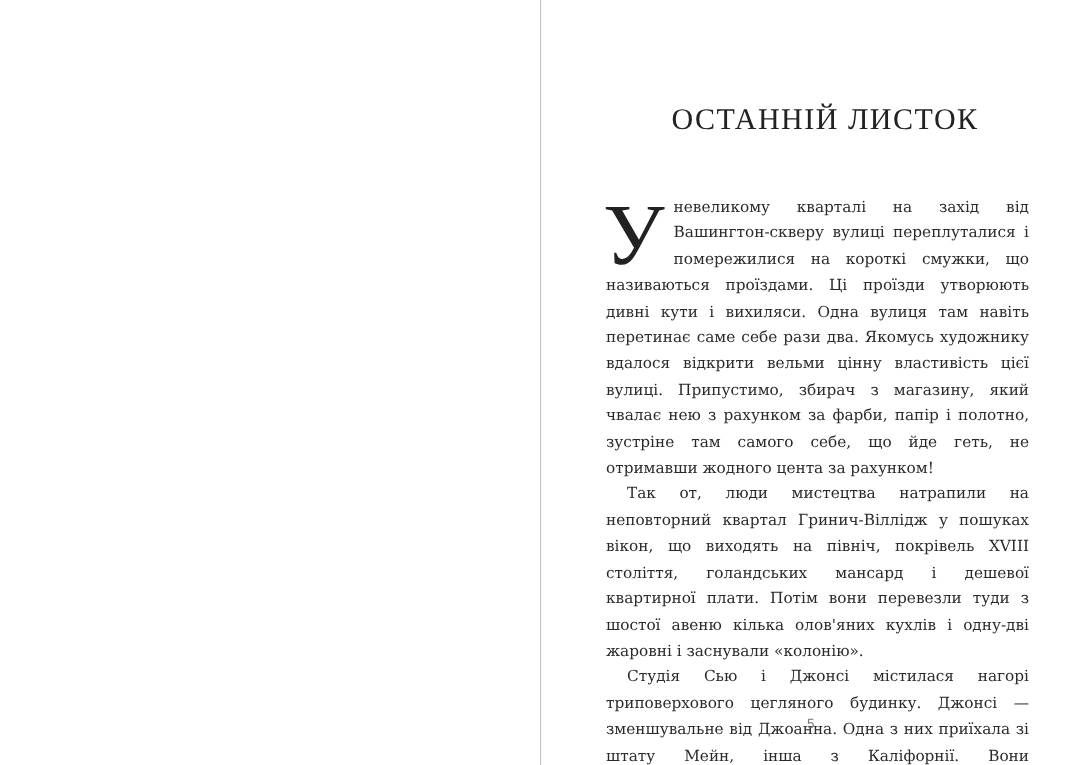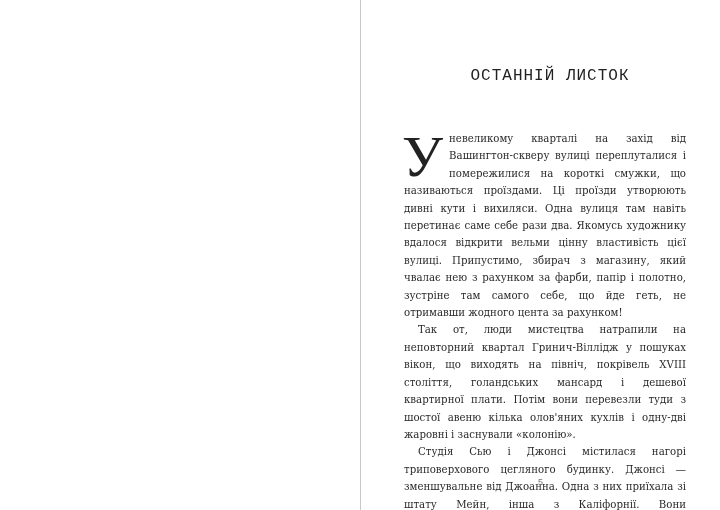--- a/index.html
+++ b/index.html
@@ -6,21 +6,21 @@
     body {
       width: 720px; height: 510px; background: #ffffff; position: relative; overflow: hidden;
       font-family: "DejaVu Serif", serif; color: #222;
     }
     .spread { position: absolute; inset: 0; }
     .page-left { position: absolute; left: 0; top: 0; width: 360px; height: 510px; background: #fff; }
     .gutter { position: absolute; left: 360px; top: 0; width: 1px; height: 510px; background: #c8c8c8; }
     .page-right { position: absolute; left: 361px; top: 0; width: 359px; height: 510px; background: #fff; }
     .title {
       position: absolute; left: 380px; width: 340px; top: 56px; text-align: center;
-      font-family: Liberation Mono, monospace; font-size: 16px; letter-spacing: 1px; color: #222;
+      font-family: Liberation Serif, serif; font-size: 20px; letter-spacing: 1px; color: #222;
       font-weight: normal;
     }
     .body {
       position: absolute; left: 404px; top: 130px; width: 282px;
       font-family: "DejaVu Serif", serif; font-size: 10.2px; line-height: 17.4px; color: #2a2a2a;
       text-align: justify;
     }
     .body p { margin: 0; text-indent: 14px; }
     .body p.first { text-indent: 0; }
     .dropcap {

